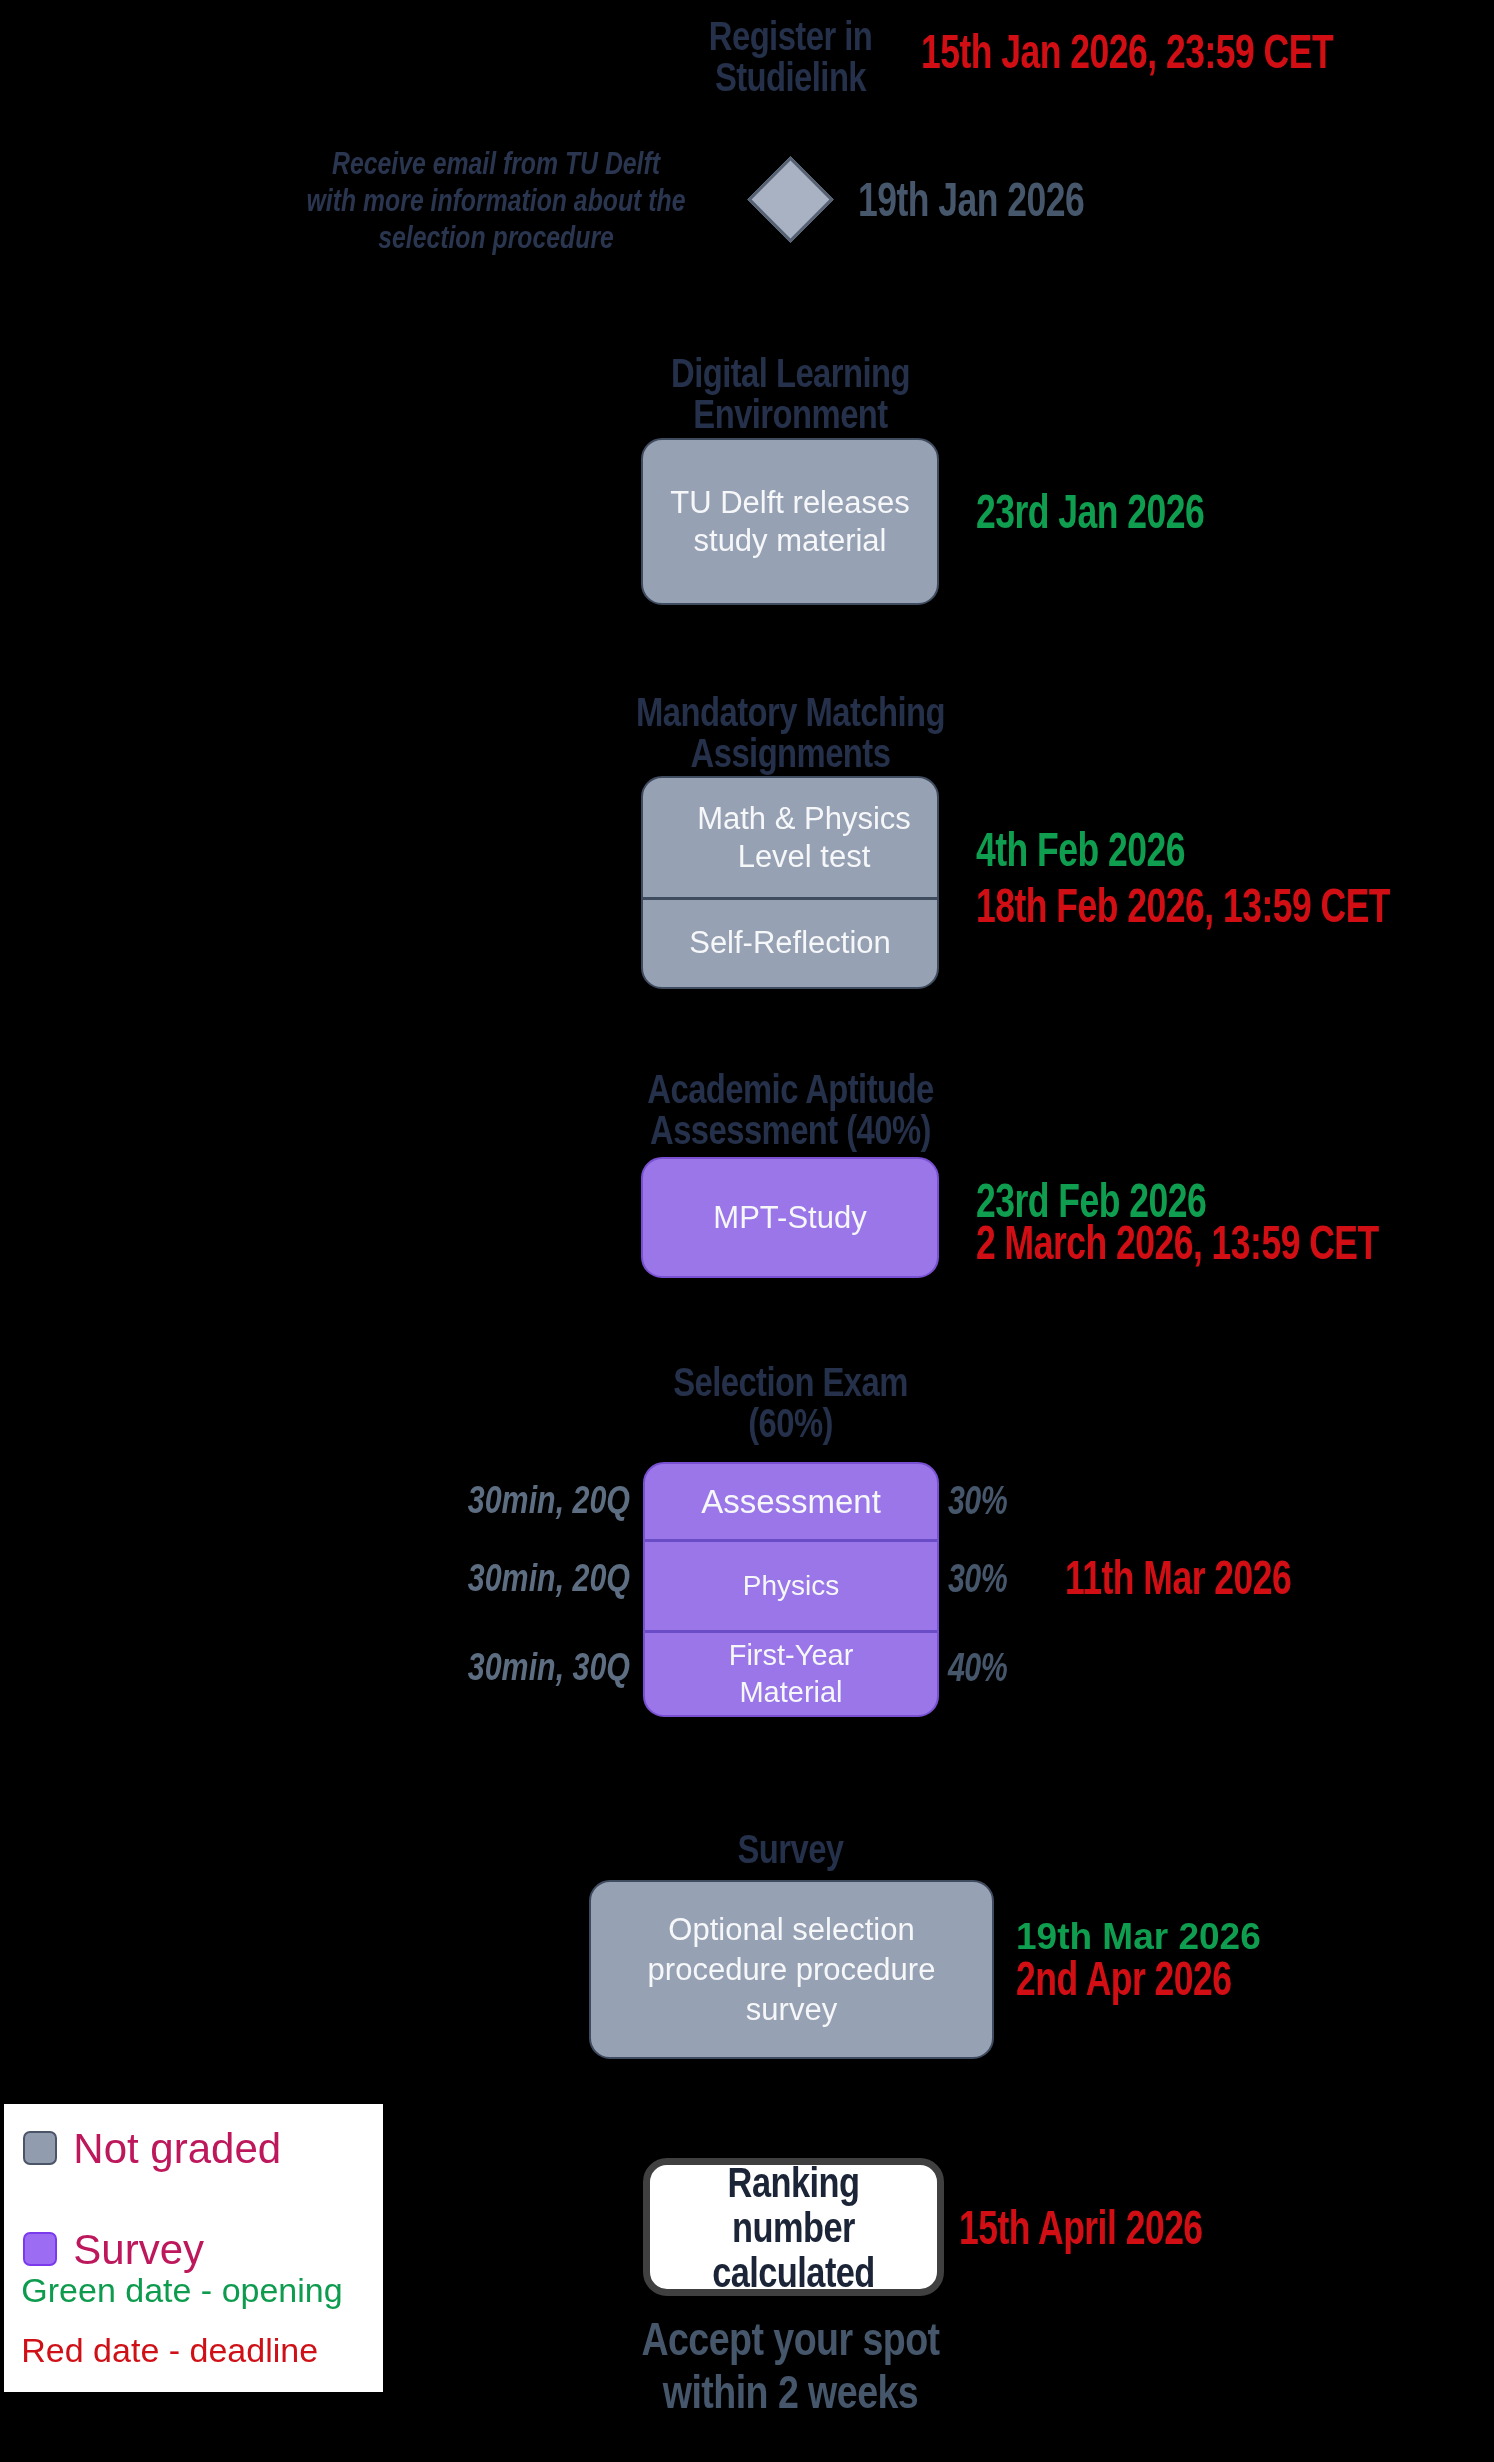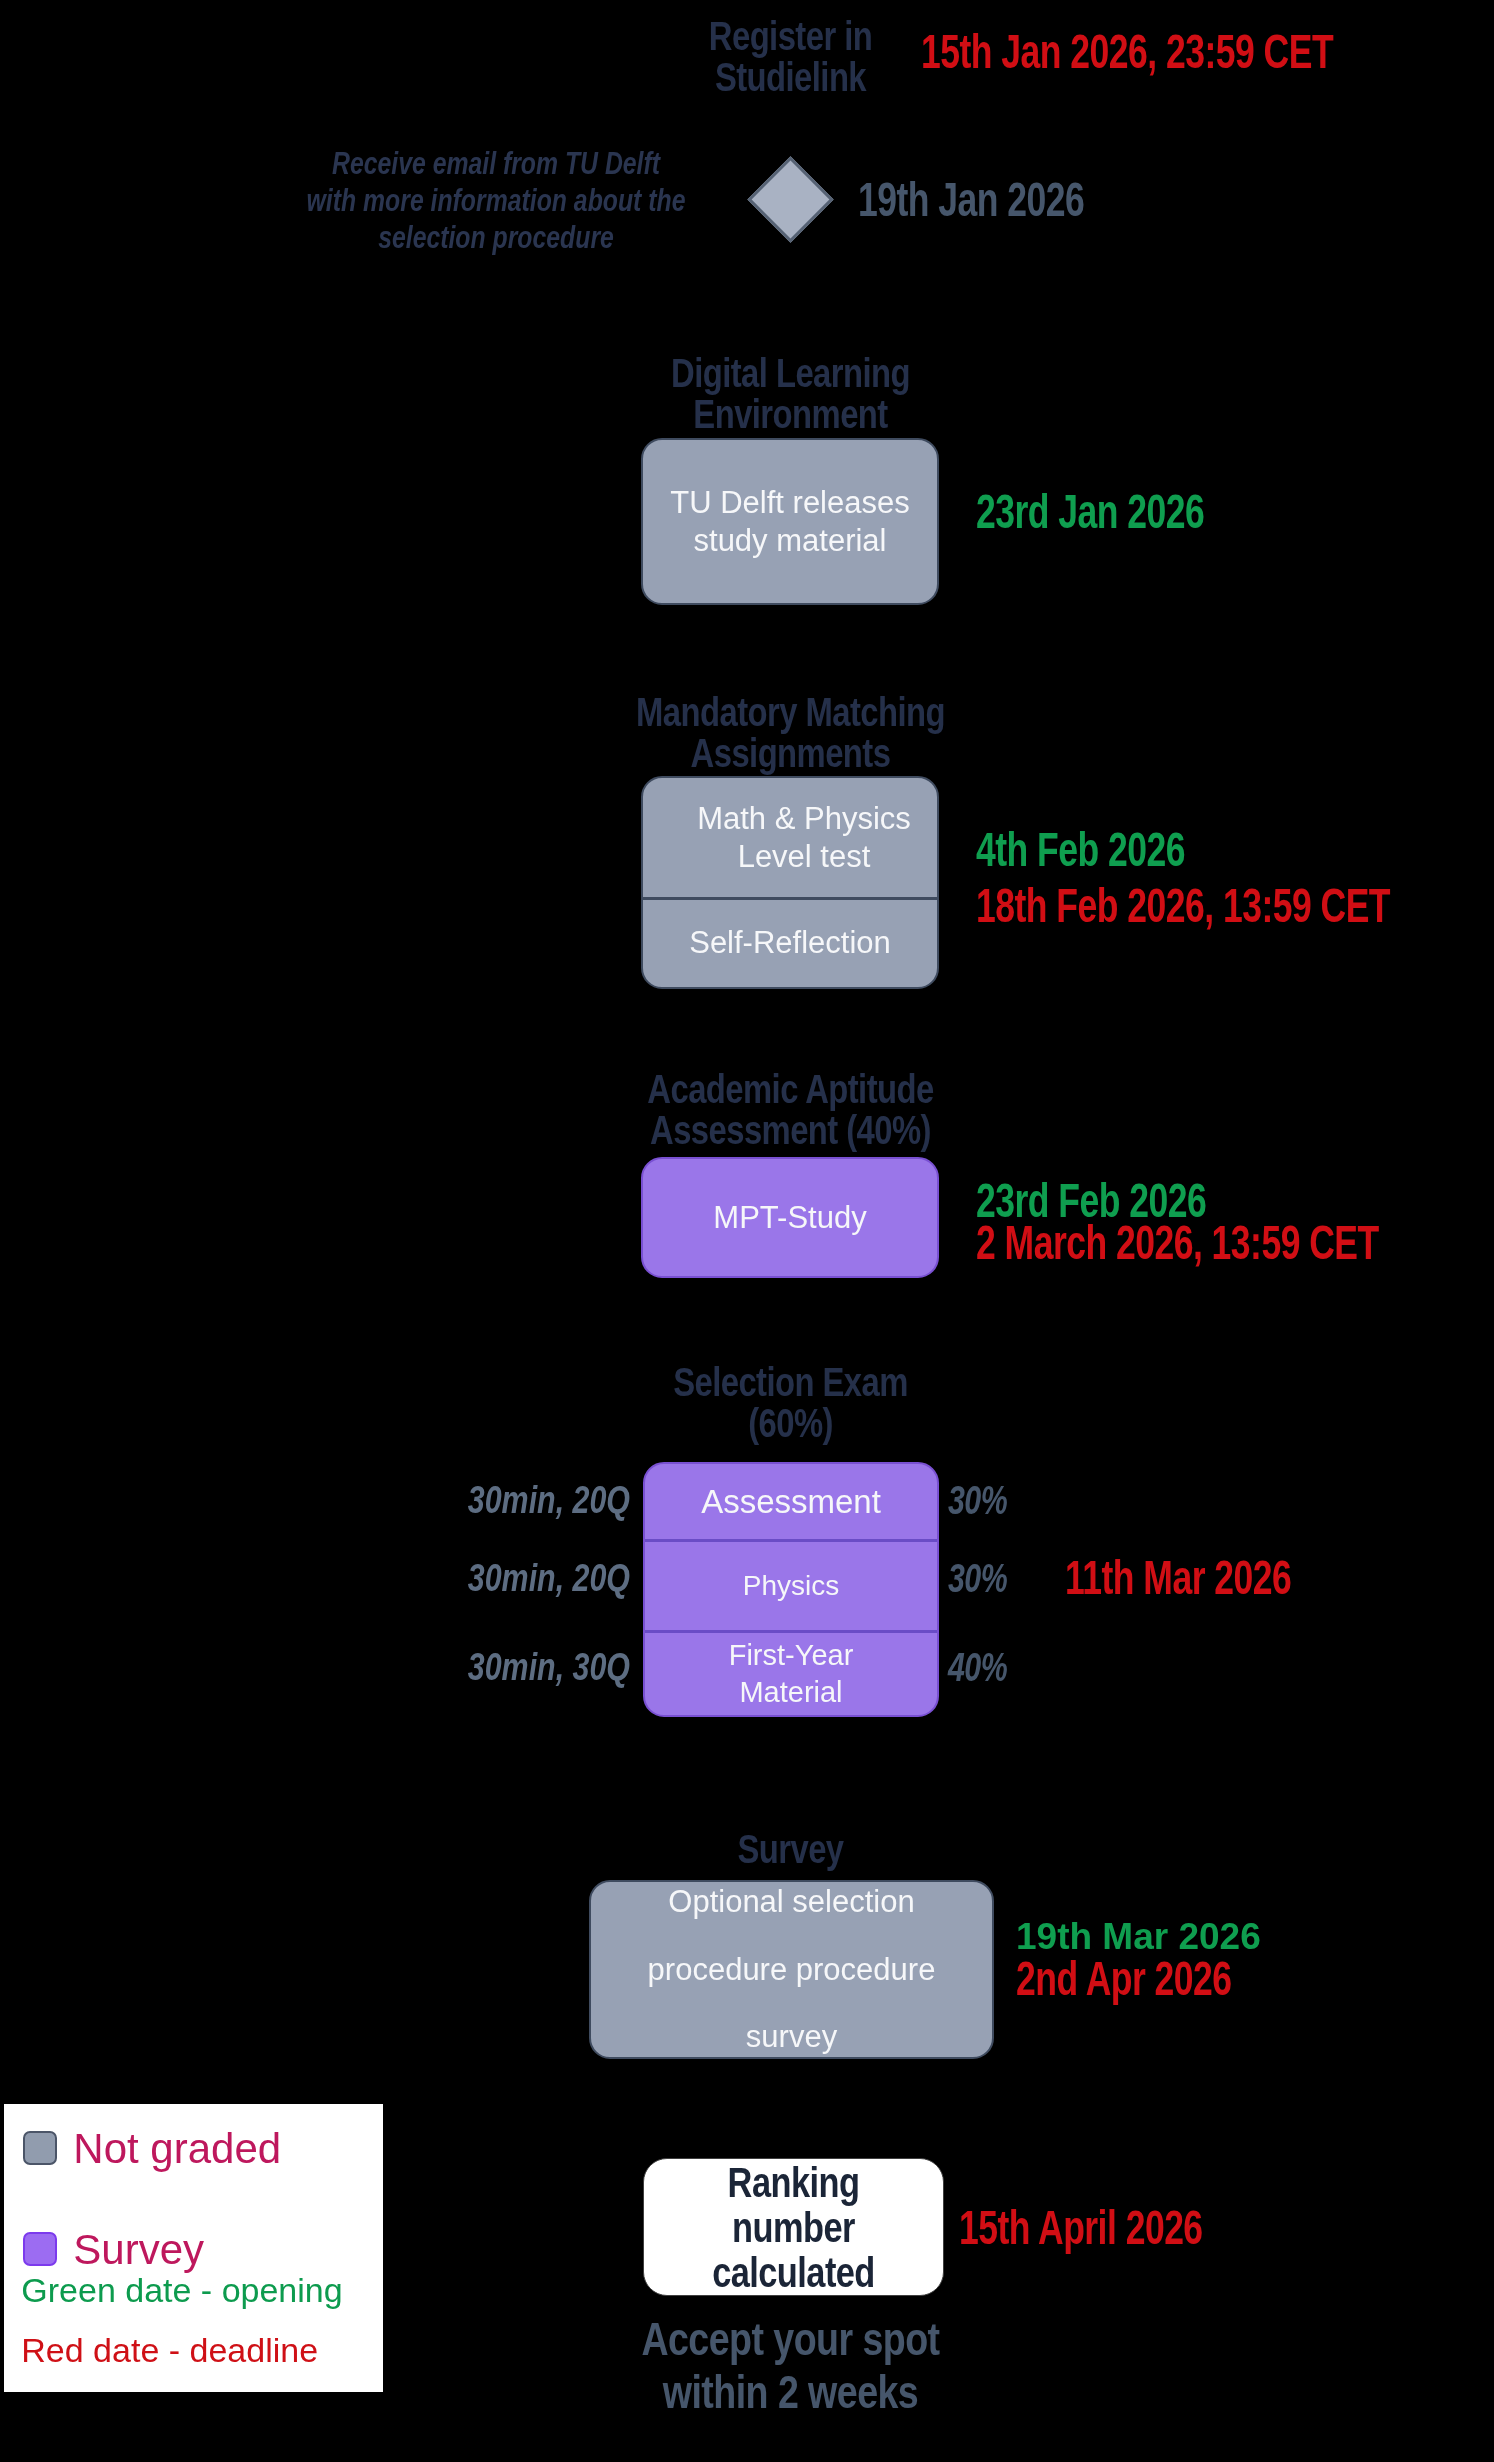--- a/index.html
+++ b/index.html
@@ -37,21 +37,21 @@
 
   .legend{background:#ffffff;}
   .swatch{position:absolute;width:34px;height:34px;border-radius:7px;box-sizing:border-box;}
   .swatch.gray{background:#919cae;border:2.8px solid #4b5568;}
   .swatch.purple{background:#9c6cf2;border:2.8px solid #7c3aed;}
   .legend-label{position:absolute;font-size:42px;line-height:37px;color:#be185d;white-space:nowrap;}
   .legend-note{position:absolute;font-size:34px;line-height:37px;white-space:nowrap;}
   .gnote{color:#0d9b4e}
   .rnote{color:#cf1016}
 
-  .ranking-box{background:#ffffff;border:1px solid #404040;border-radius:24px;box-sizing:border-box;
+  .ranking-box{background:#ffffff;border:7px solid #404040;border-radius:24px;box-sizing:border-box;
                display:flex;align-items:center;justify-content:flex-end;}
   .ranking-text{font-size:43px;line-height:45px;font-weight:700;color:#1b2537;text-align:center;letter-spacing:-0.7px;}
   .accept{font-size:47px;line-height:53px;font-weight:700;color:#46566b;text-align:center;letter-spacing:-0.7px;}
 </style>
 </head>
 <body>
 
 <div class="page">
 
   <div class="abs h condc" style="left:578px;top:15.6px;width:425px;">
@@ -136,21 +136,21 @@
   <div class="abs weight condl" style="left:948px;top:1480px;">30%</div>
   <div class="abs weight condl" style="left:948px;top:1558px;">30%</div>
   <div class="abs weight condl" style="left:948px;top:1647px;">40%</div>
 
   <div class="abs date red condl" style="left:1065px;top:1554px;">11th Mar 2026</div>
 
   <div class="abs h condc" style="left:507px;top:1829px;width:567px;">
     <div>Survey</div>
   </div>
   <div class="abs box" style="left:589px;top:1880px;width:405px;height:179px;justify-content:center;">
-    <div class="cell grow" style="line-height:40px;justify-content:space-between;">
+    <div class="cell grow" style="line-height:40px;">
       <div>Optional selection</div>
       <div>procedure procedure</div>
       <div>survey</div>
     </div>
   </div>
   <div class="abs date-md green" style="left:1016px;top:1918px;">19th Mar 2026</div>
   <div class="abs date red condl" style="left:1016px;top:1955px;">2nd Apr 2026</div>
 
   <div class="abs legend" style="left:4.3px;top:2104px;width:379px;height:288px;">
     <div class="swatch gray" style="left:18.4px;top:27px;"></div>

